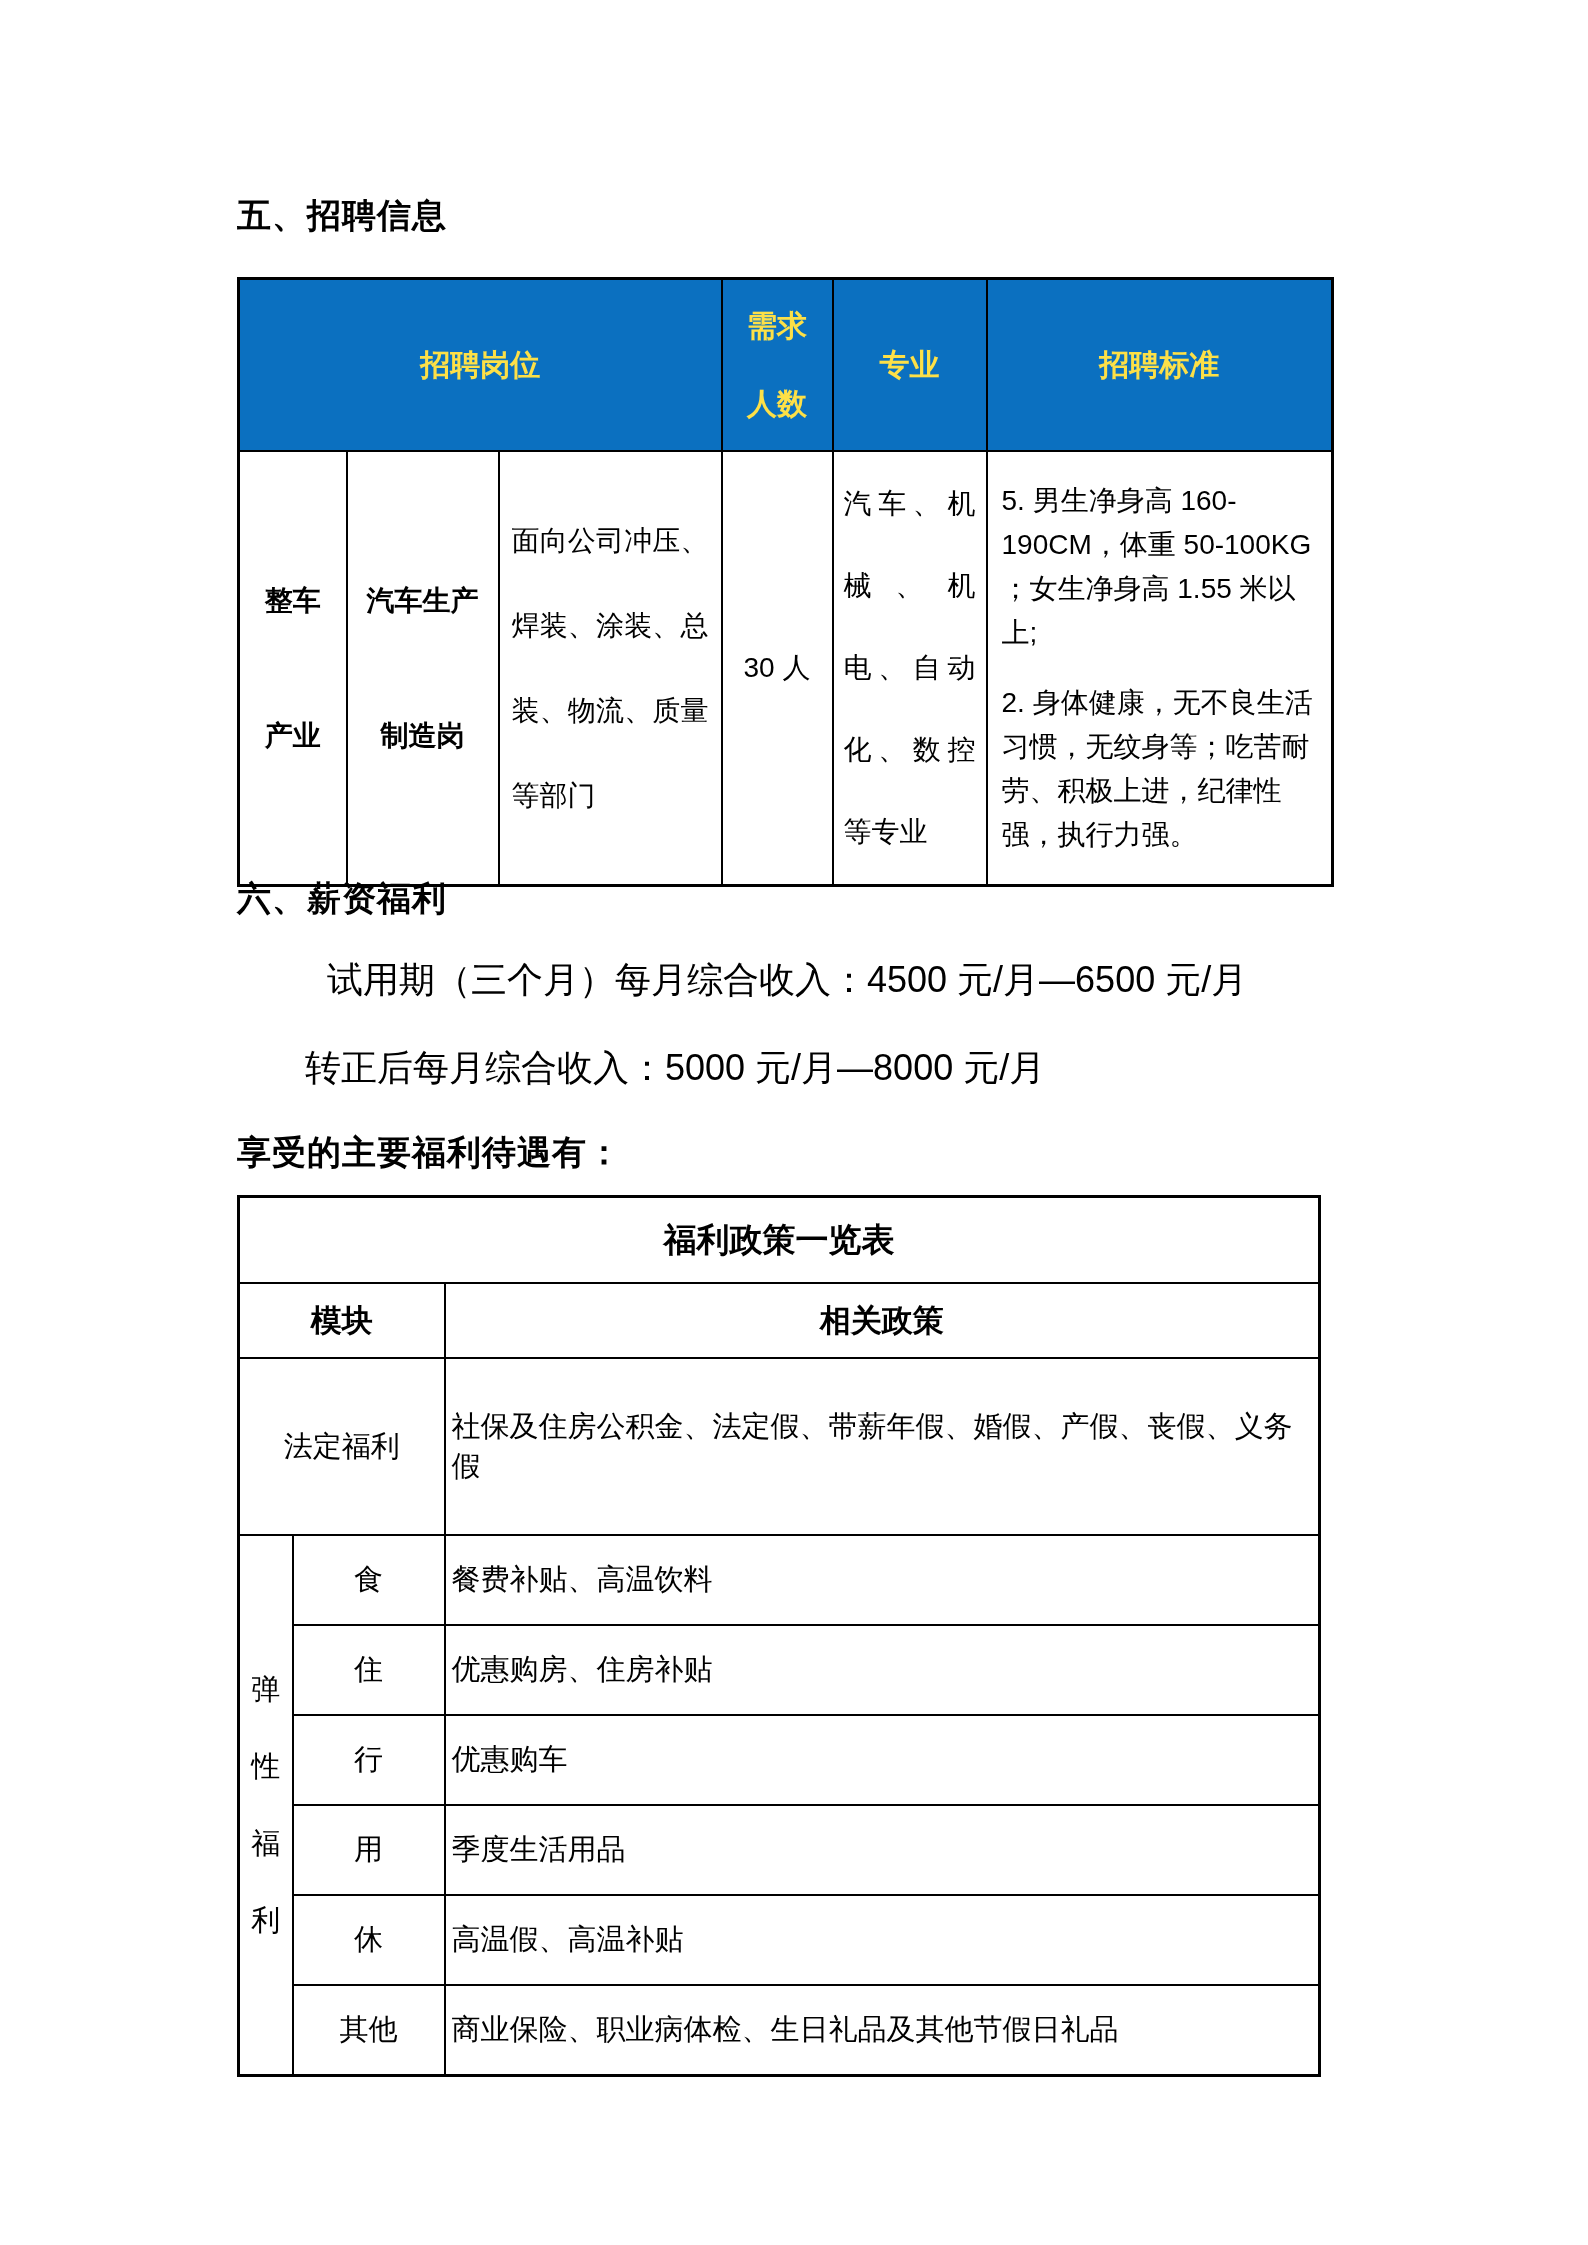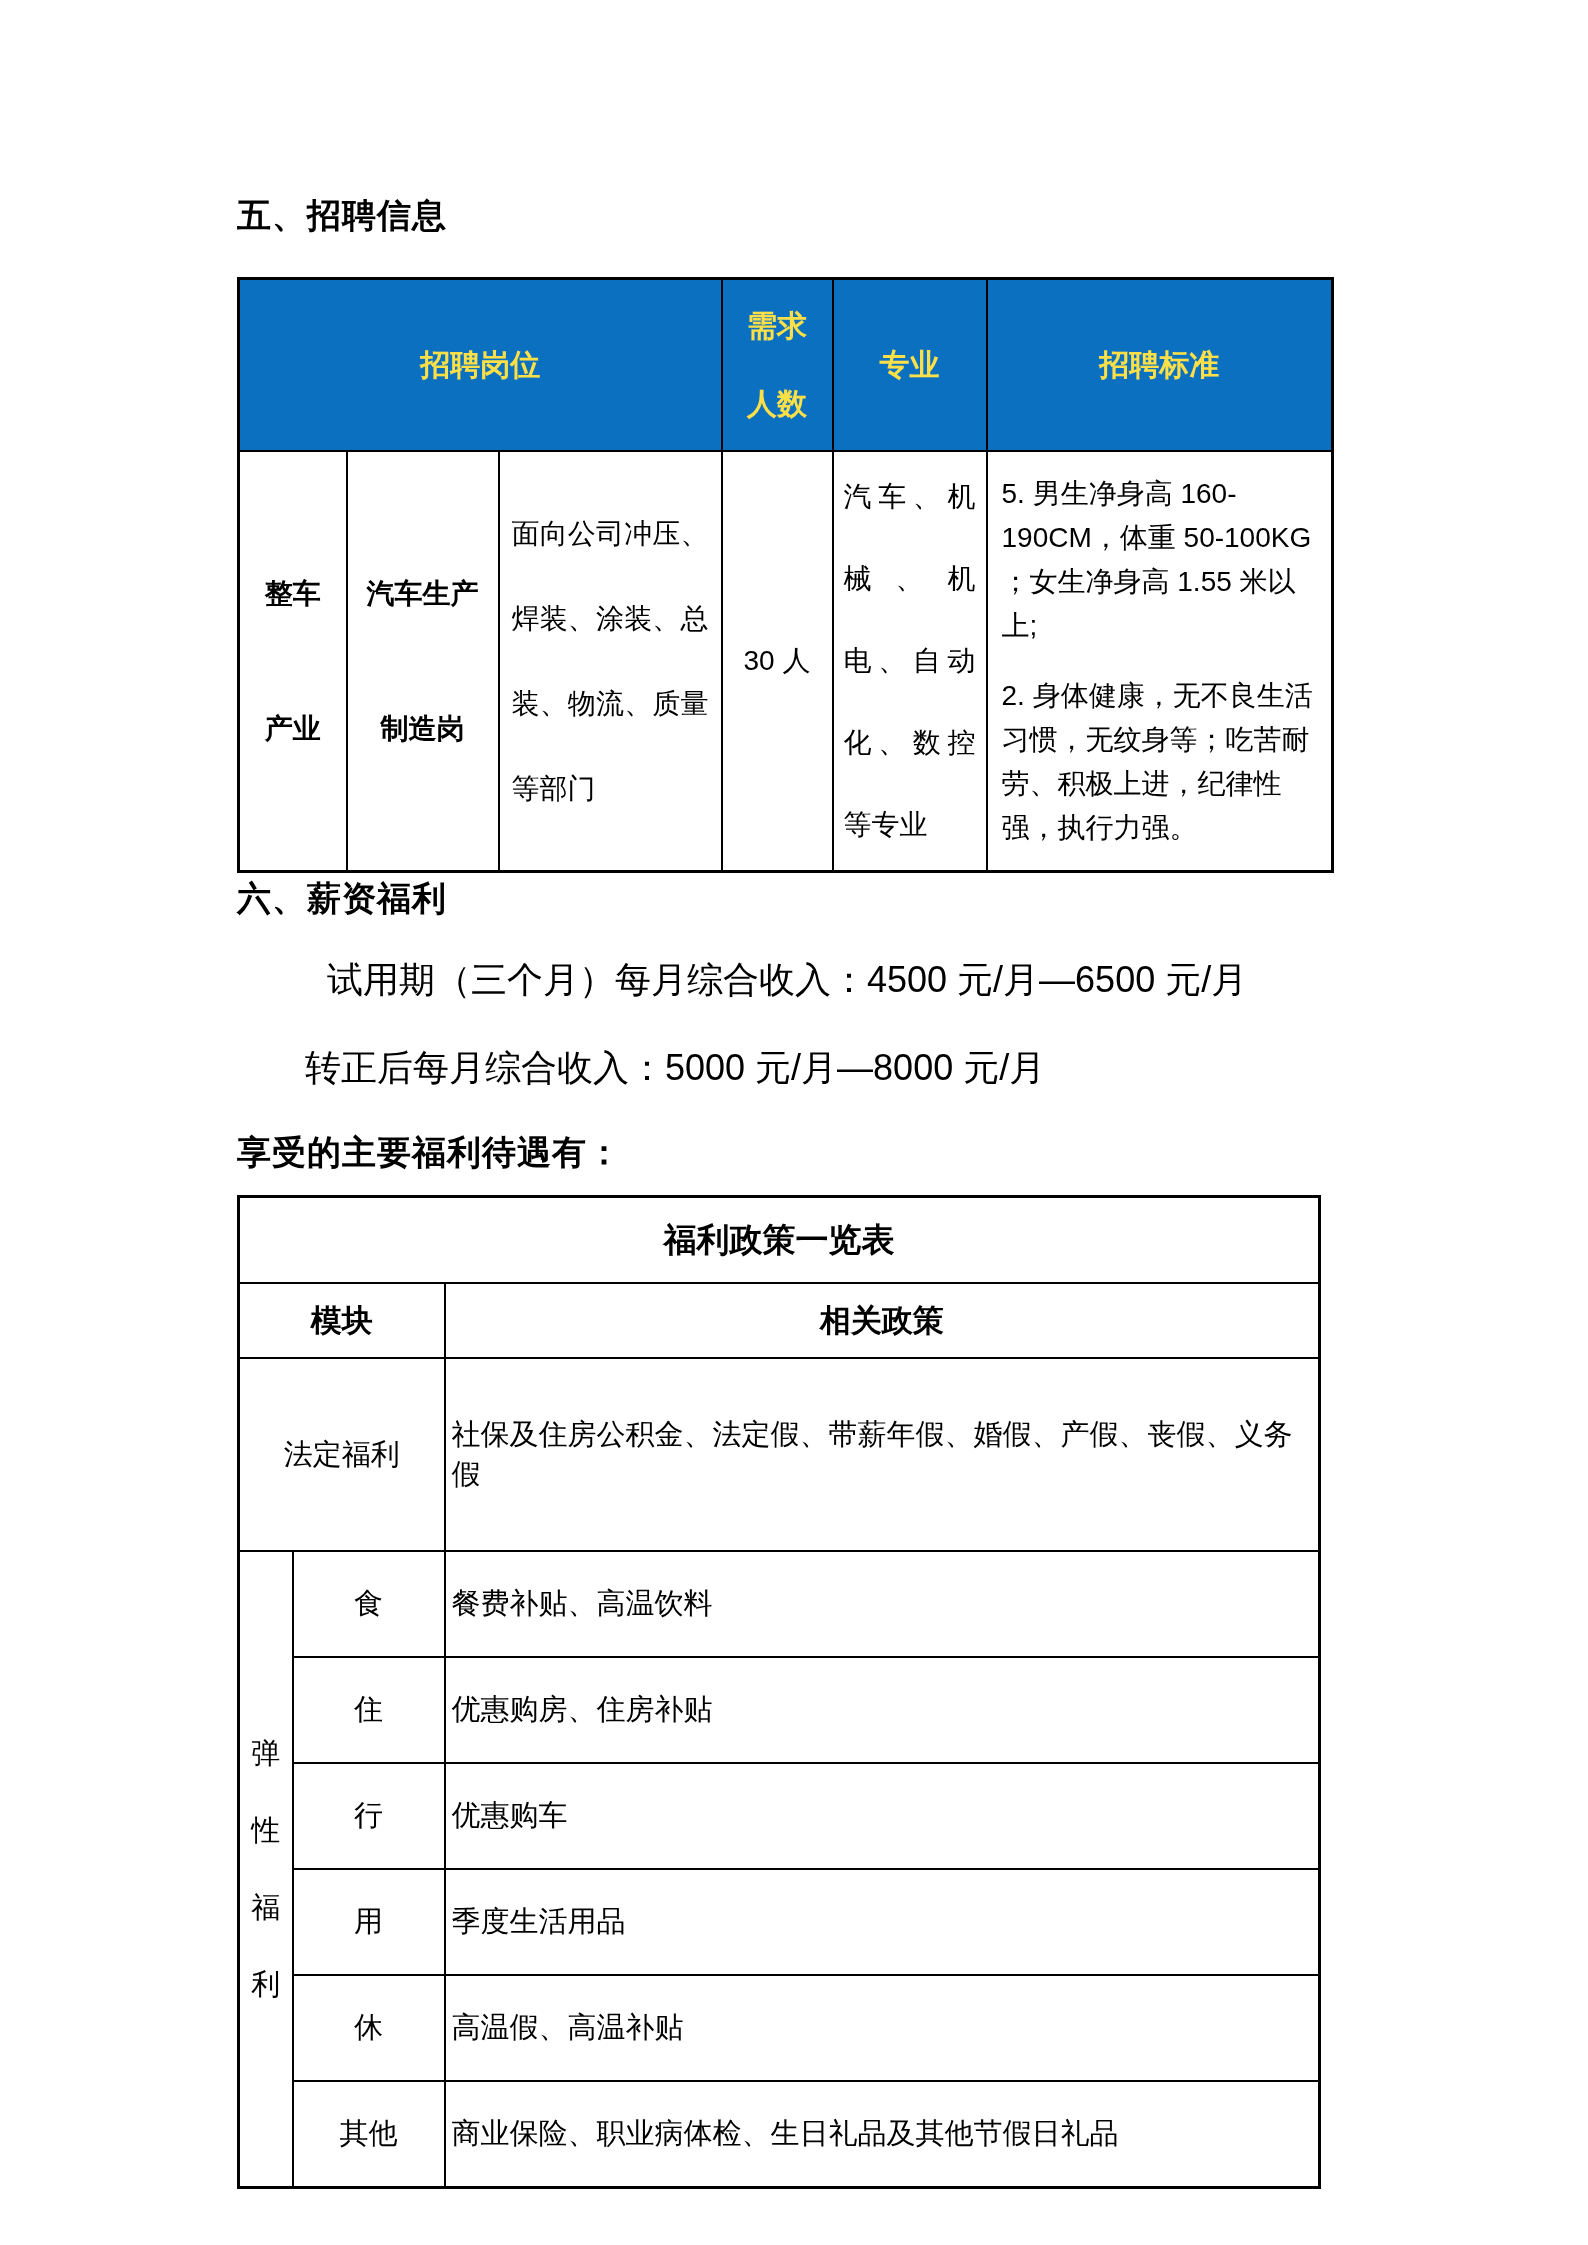--- a/index.html
+++ b/index.html
@@ -65,21 +65,21 @@
     font-size: 30px;
     text-align: center;
     line-height: 135px;
     white-space: pre-line;
     padding: 0;
   }
   #recruit-table .c3 {
     font-size: 27px;
     line-height: 85px;
     text-align: justify;
-    padding: 1px 12px;
+    padding: 8px 12px;
   }
   #recruit-table .c4 {
     font-size: 30px;
     text-align: center;
     padding: 0;
   }
   #recruit-table .c5 {
     font-size: 27px;
     line-height: 82px;
     text-align: justify;
@@ -106,21 +106,21 @@
   }
   #benefits-table .head2-row td {
     height: 73px;
     font-size: 31px;
     font-weight: bold;
     text-align: center;
     padding: 0;
   }
   #benefits-table .statutory-row td { height: 159px; }
   #benefits-table .label-cell { text-align: center; padding: 0; }
-  #benefits-table .policy-cell { text-align: left; padding: 16px 6px; }
+  #benefits-table .policy-cell { text-align: left; padding: 8px 6px; }
   #benefits-table .flex-row td { height: 72px; }
   #benefits-table .vert-cell {
     text-align: center;
     vertical-align: middle;
     line-height: 77px;
     white-space: pre-line;
     padding: 0;
   }
 </style>
 </head>

